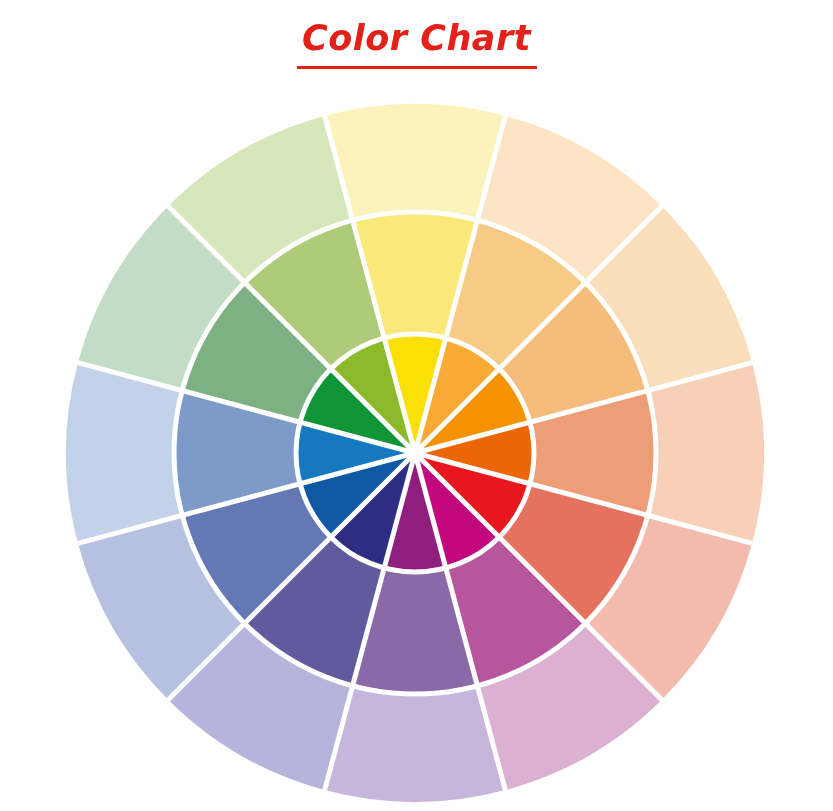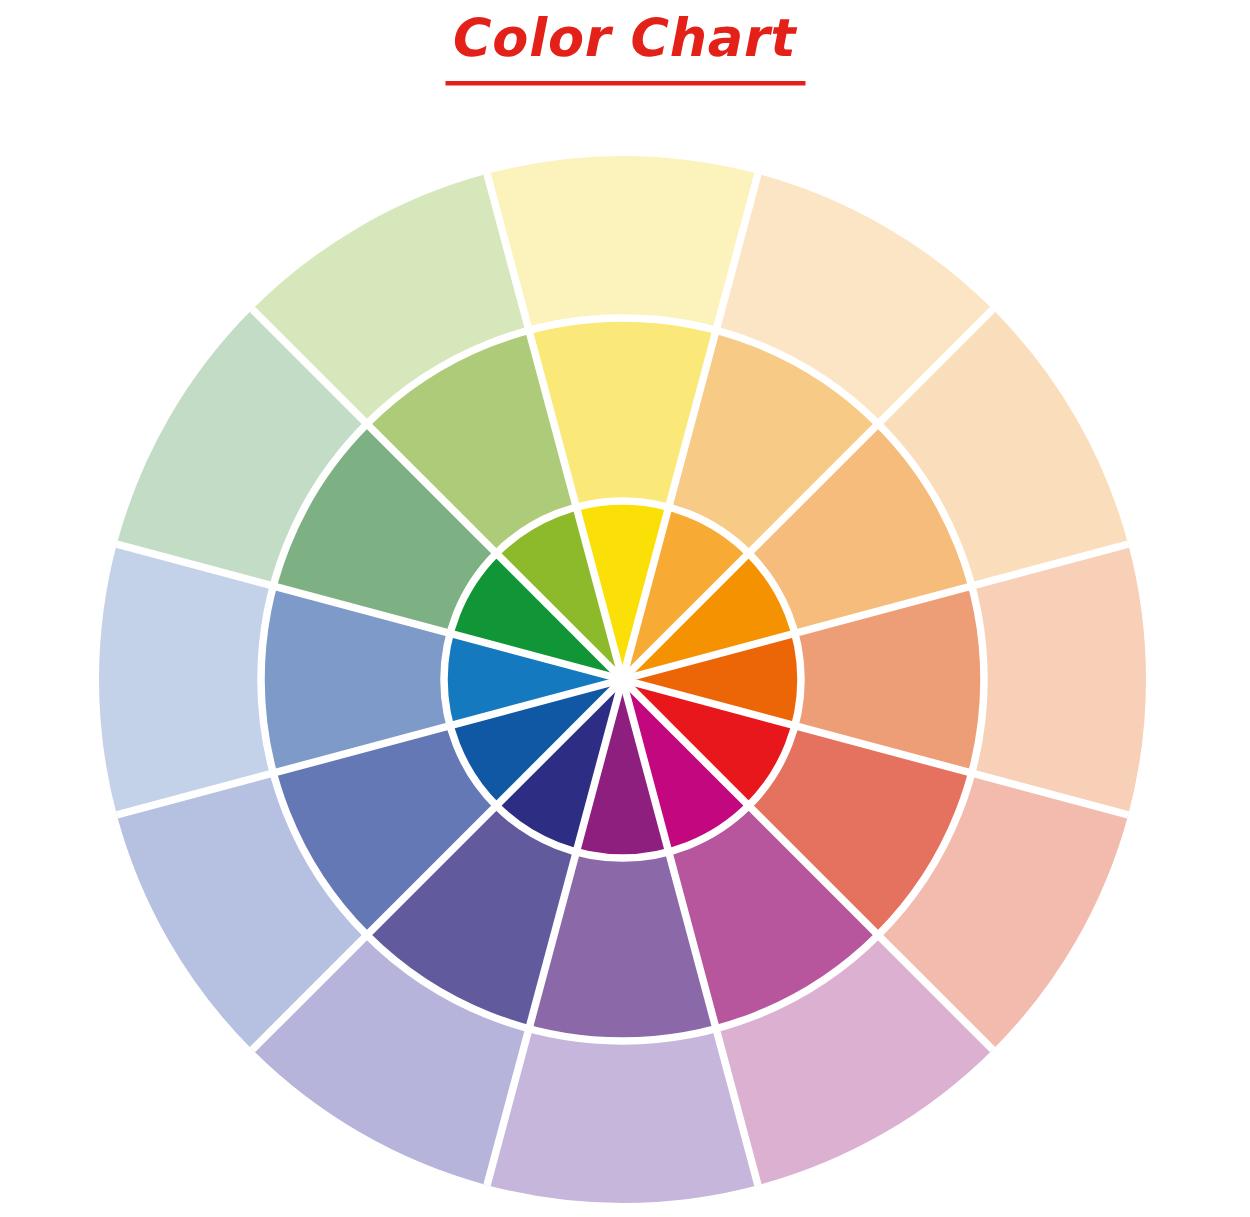--- a/index.html
+++ b/index.html
@@ -29,21 +29,21 @@
   }
   .chart-title {
     display: inline-block;
     font-family: "DejaVu Sans", sans-serif;
     font-style: italic;
     font-weight: bold;
     font-size: 35px;
     line-height: 44px;
     letter-spacing: 0.5px;
     color: #E32119;
-    padding: 4px 8px 4px 8px;
+    padding: 16px 8px 4px 8px;
     margin: 0;
     white-space: nowrap;
   }
   .title-rule {
     width: 240px;
     height: 3px;
     background: #E32119;
     margin: 2px auto 0 auto;
   }
   .wheel-wrap {

